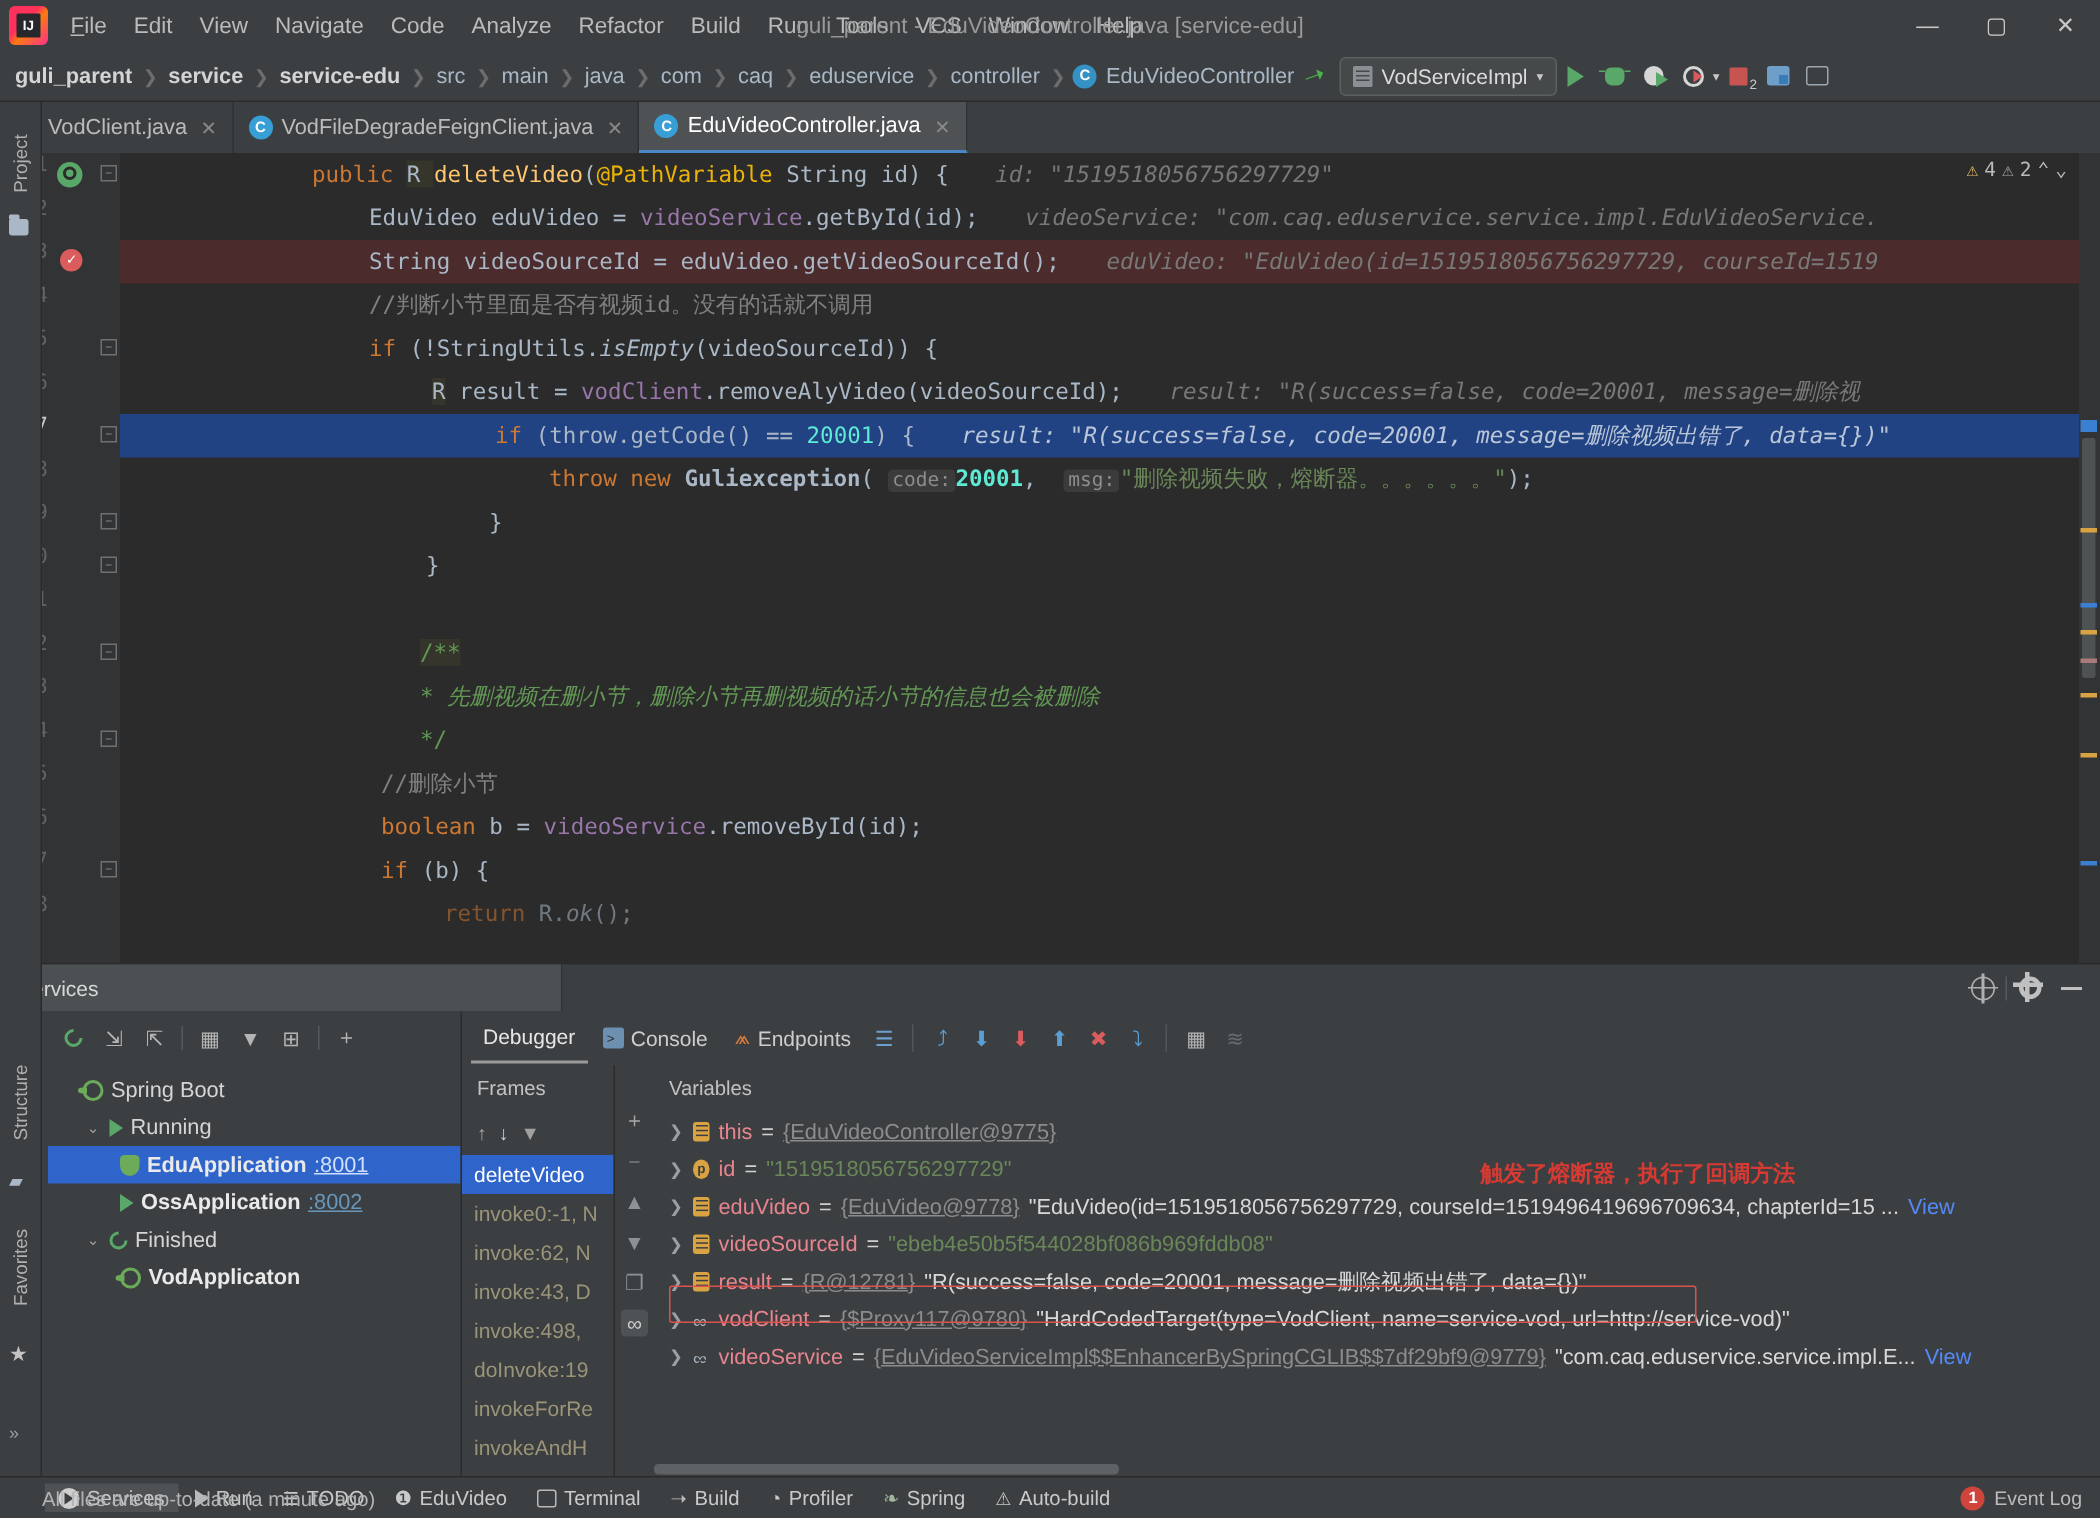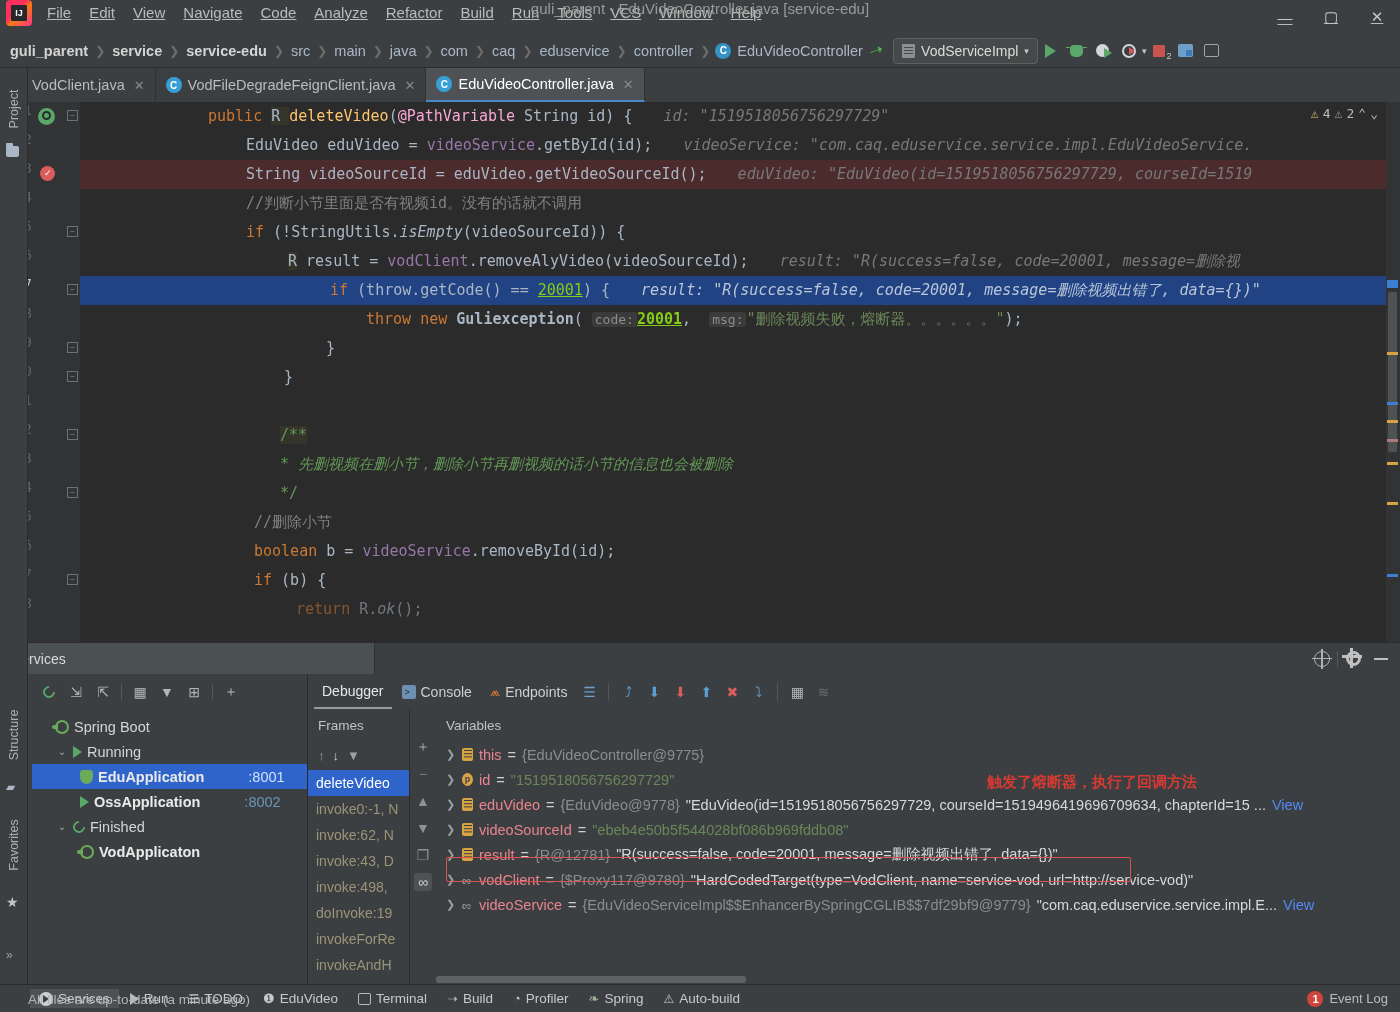--- a/index.html
+++ b/index.html
@@ -5,21 +5,21 @@
   * { box-sizing: border-box; margin:0; padding:0; }
   html,body{
     width:1400px; height:1012px; overflow:hidden;
     background:#3c3f41;
     font-family:"Liberation Sans", sans-serif;
     color:#bbbbbb; font-size:13px;
   }
   .ide{position:relative;width:1400px;height:1012px;display:flex;flex-direction:column;background:#3c3f41;}
 
   
-  .menubar{height:34px;display:flex;align-items:flex-start;background:#3c3f41;flex:0 0 34px;position:relative;text-decoration:underline;}
+  .menubar{height:34px;display:flex;align-items:center;background:#3c3f41;flex:0 0 34px;position:relative;}
   .logo{width:26px;height:26px;margin:0 6px 0 6px;border-radius:4px;
         background:linear-gradient(135deg,#fe315d 0%,#fe315d 40%,#f97a12 55%,#ff318c 100%);
         position:relative;flex:0 0 26px;}
   .logo:after{content:"IJ";position:absolute;left:5px;top:5px;width:16px;height:16px;background:#27282c;color:#fff;
         font-size:9px;font-weight:bold;line-height:16px;text-align:center;border-radius:1px;}
   .menu-item{padding:4px 9px;font-size:15px;color:#bbbbbb;cursor:default;}
   .menu-item u{text-decoration:underline;}
   .win-title{position:absolute;left:0;right:0;text-align:center;font-size:15px;color:#9a9a9a;pointer-events:none;}
   .win-btns{margin-left:auto;display:flex;align-items:center;z-index:2;}
   .win-btn{width:46px;height:34px;display:flex;align-items:center;justify-content:center;color:#c8c8c8;font-size:15px;}
@@ -68,22 +68,22 @@
   .gutter{width:80px;flex:0 0 80px;background:#313335;position:relative;}
   .lnum{position:absolute;right:48px;font-family:"DejaVu Sans Mono",monospace;font-size:14px;color:#606366;text-align:right;width:28px;}
   .fold{position:absolute;left:67px;width:11px;height:11px;border:1px solid #6e7173;color:#8b8e90;font-size:8px;
         line-height:9px;text-align:center;background:#313335;}
   .code{flex:1 1 auto;position:relative;background:#2b2b2b;font-family:"DejaVu Sans Mono",monospace;font-size:15px;
         white-space:nowrap;overflow:hidden;}
   .cl{position:absolute;left:0;right:0;height:29px;line-height:29px;padding-left:8px;}
   .cl.hl-blue{background:#214283;}
   .cl.hl-red{background:#4b2b2b;}
   .kw{color:#cc7832;}
-  .str{color:#6a8759;} .num{color:#84cc16;text-decoration:underline;} .cmt{color:#808080;} .doc{color:#629755;}
-  .mth{color:#ffc66d;} .fld{color:#9876aa;} .typ{color:#a9b7c6;} .ann{color:#f9a8d4;}
+  .str{color:#6a8759;} .num{color:#5eead4;} .cmt{color:#808080;} .doc{color:#629755;}
+  .mth{color:#ffc66d;} .fld{color:#9876aa;} .typ{color:#a9b7c6;} .ann{color:#eab308;}
   .plain{color:#a9b7c6;} .ital{font-style:italic;}
   .hint{color:#787878;font-style:italic;}
   .hint-b{background:#3b3b3b;color:#8c8c8c;border-radius:3px;padding:0 3px;font-style:normal;font-size:13px;}
   .tmpl{background:#35352b;}
   .inspect{position:absolute;right:8px;top:4px;display:flex;align-items:center;gap:4px;font-size:13px;color:#bbb;z-index:5;}
   .warn-tri{color:#e8bf6a;font-size:13px;}
   .warn-tri.grey{color:#a3a3a3;}
   .stripe{width:14px;flex:0 0 14px;background:#313335;position:relative;}
   .mk{position:absolute;left:1px;width:11px;height:3px;}
   .scroll-thumb{position:absolute;left:2px;width:9px;background:#5a5d5e;border-radius:2px;opacity:.75;}
@@ -110,21 +110,21 @@
   .rail-ic{width:18px;height:18px;display:flex;align-items:center;justify-content:center;}
   .svc-left{width:276px;flex:0 0 276px;background:#3c3f41;display:flex;flex-direction:column;border-right:1px solid #2b2b2b;}
   .svc-tools{height:36px;display:flex;align-items:center;gap:3px;padding:0 5px;flex:0 0 36px;}
   .tool{width:24px;height:24px;display:flex;align-items:center;justify-content:center;color:#b4b4b4;font-size:14px;}
   .tree{flex:1;padding-top:4px;font-size:14.5px;overflow:hidden;}
   .trow{height:25px;display:flex;align-items:center;gap:5px;padding-left:6px;white-space:nowrap;}
   .trow.sel{background:#2f65ca;color:#fff;}
   .tw{width:12px;text-align:center;color:#a0a0a0;font-size:10px;}
   .tlabel{color:#d5d5d5;}
   .tlabel.b{font-weight:bold;color:#eaeaea;}
-  .port{color:#6897bb;margin-left:39px;}
+  .port{color:#6897bb;text-decoration:underline;}
   .springic{width:14px;height:14px;border-radius:50%;border:2px solid #6cab5a;position:relative;}
   .springic:after{content:"";position:absolute;left:-5px;top:3px;width:6px;height:4px;background:#6cab5a;border-radius:50% 0 0 50%;}
   .sb-leaf{width:13px;height:14px;background:#6cab5a;border-radius:3px 3px 50% 50%;}
   .arr-green{width:0;height:0;border-left:9px solid #59a869;border-top:6px solid transparent;border-bottom:6px solid transparent;}
   .redo-green{width:12px;height:12px;border:2px solid #59a869;border-radius:50%;border-top-color:transparent;transform:rotate(45deg);}
 
   .dbg{flex:1;display:flex;flex-direction:column;min-width:0;background:#3c3f41;}
   .dbg-tabs{height:36px;flex:0 0 36px;display:flex;align-items:center;gap:2px;padding-left:6px;}
   .dtab{display:flex;align-items:center;gap:5px;padding:0 8px;height:34px;font-size:14px;color:#cdcdcd;}
   .dtab.active{border-bottom:2px solid #9a9a9a;color:#e6e6e6;}
@@ -146,21 +146,21 @@
   .vchev{color:#9aa0a6;font-size:11px;width:10px;}
   .vico{width:11px;height:13px;background:#d9a343;border-radius:2px;position:relative;flex:0 0 11px;}
   .vico:after{content:"";position:absolute;left:1.5px;top:2px;right:1.5px;height:1.4px;background:#3c3f41;
       box-shadow:0 3.2px 0 #3c3f41,0 6.4px 0 #3c3f41;}
   .vico.p{border-radius:50%;background:#d9a343;}
   .vico.p:after{content:"p";position:static;display:block;color:#3c3f41;font-size:9px;font-weight:bold;
       line-height:13px;text-align:center;background:none;height:auto;}
   .vico.inf{width:16px;background:none;color:#a9b7c6;font-size:13px;letter-spacing:-1px;}
   .vname{color:#e8848e;}
   .veq{color:#cfcfcf;}
-  .vref{color:#8c8c8c;}
+  .vref{color:#8c8c8c;text-decoration:underline;}
   .vstr{color:#6a8759;}
   .vtxt{color:#d8d8d8;}
   .vlink{color:#548af7;}
   .red-box{position:absolute;border:1px solid #d9534f;border-radius:2px;pointer-events:none;}
   .annot{position:absolute;color:#d63a33;font-size:15px;font-weight:bold;font-family:"DejaVu Sans",sans-serif;}
   .hscroll{position:absolute;left:0;right:0;bottom:0;height:8px;}
   .hthumb{position:absolute;height:7px;background:#5e6264;border-radius:3px;}
 
   
   .status{height:28px;flex:0 0 28px;background:#3c3f41;display:flex;align-items:center;padding-left:30px;gap:2px;

